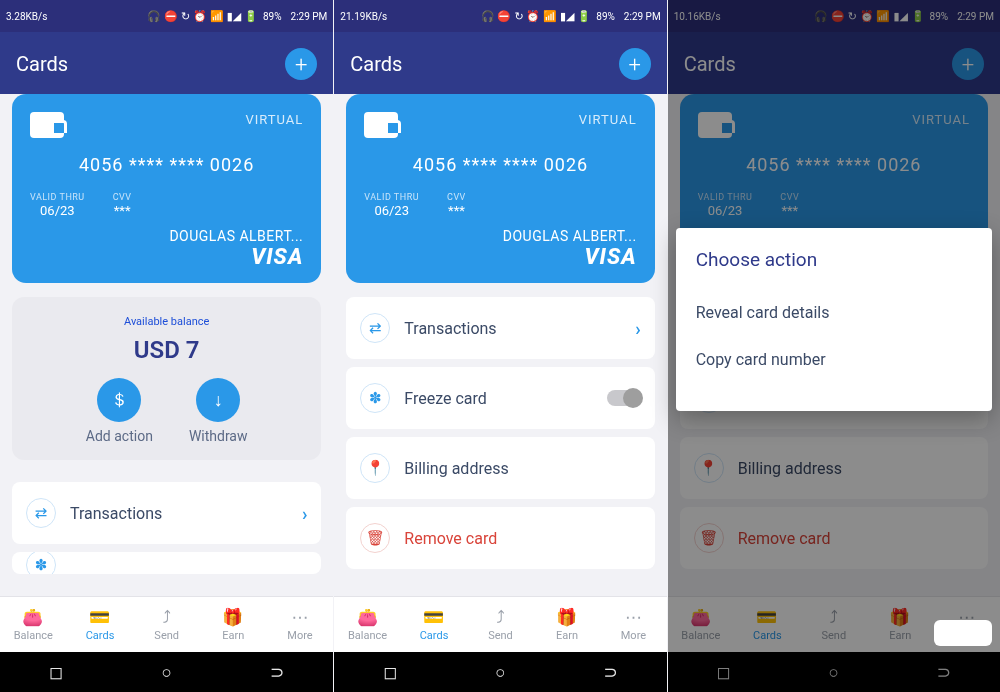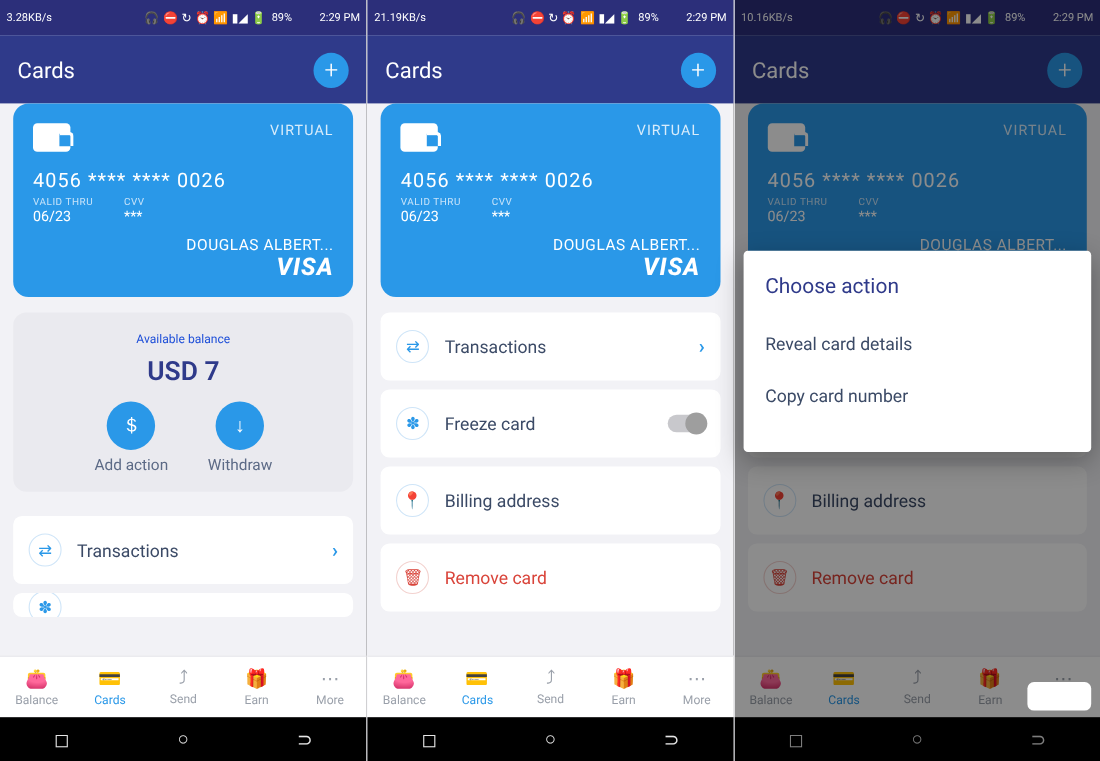--- a/index.html
+++ b/index.html
@@ -5,35 +5,35 @@
   * { box-sizing: border-box; margin: 0; padding: 0; font-family: -apple-system, BlinkMacSystemFont, "Segoe UI", Roboto, Arial, sans-serif; }
   body { width: 1000px; height: 692px; display: flex; background: #000; overflow: hidden; }
   .phone { width: 333.33px; height: 692px; position: relative; background: #f2f2f6; display: flex; flex-direction: column; }
   .phone + .phone { border-left: 1px solid rgba(0,0,0,0); }
 
   
   .status-bar { height: 22px; background: #2c2f7a; color: #fff; font-size: 10px; display: flex; align-items: center; padding: 16px 6px; gap: 5px; }
   .status-left { flex: 0 0 auto; }
   .status-icons { flex: 1; display: flex; justify-content: flex-end; gap: 3px; align-items: center; }
   .status-icons span { font-size: 11px; }
-  .status-right { margin-left: 20px; }
+  .status-right { margin-left: 4px; }
 
   
   .header { background: #2f3a8a; color: #fff; padding: 16px 16px 14px; display: flex; align-items: center; justify-content: space-between; }
   .header-title { font-size: 20px; font-weight: 400; }
   .add-btn { width: 32px; height: 32px; border-radius: 50%; background: #2a98e8; display: flex; align-items: center; justify-content: center; color: #fff; font-size: 22px; font-weight: 300; }
 
   
-  .card-wrap { padding: 0 12px; margin-top: 0; }
+  .card-wrap { padding: 0 12px; margin-top: 0; text-align: center; }
   .card { background: #2a98e8; border-radius: 14px; padding: 18px 18px 14px; color: #fff; position: relative; }
   .card-top { display: flex; justify-content: space-between; align-items: flex-start; margin-bottom: 16px; }
   .card-logo { width: 34px; height: 26px; background: #fff; border-radius: 4px; position: relative; }
   .card-logo::after { content:""; position:absolute; right:-3px; top:8px; width:10px; height:10px; border:3px solid #fff; border-left:none; border-bottom:none; border-radius:0 4px 0 0; background:#2a98e8;}
   .virtual { font-size: 13px; letter-spacing: 1px; color: #d8ecfb; }
-  .card-num { font-size: 18px; letter-spacing: 1px; margin-bottom: 4px; }
+  .card-num { font-size: 18px; letter-spacing: 1px; margin-bottom: 17px; }
   .card-sub { display: flex; gap: 28px; font-size: 10px; color: #c8e4fa; }
   .card-sub .col .lab { font-size: 9px; letter-spacing: .5px; }
   .card-sub .col .val { font-size: 13px; color: #fff; margin-top: 1px; }
   .card-bottom { display: flex; justify-content: space-between; align-items: flex-end; margin-top: 10px; flex-direction: column; }
   .holder { font-size: 14px; letter-spacing: .5px; }
   .visa { font-style: italic; font-weight: 800; font-size: 22px; letter-spacing: 1px; margin-left: 42px; }
 
   
   .balance { margin: 14px 12px 0; background: #eaeaef; border-radius: 12px; padding: 18px 10px 16px; text-align: center; }
   .bal-label { color: #1d4ed8; font-size: 11px; }

